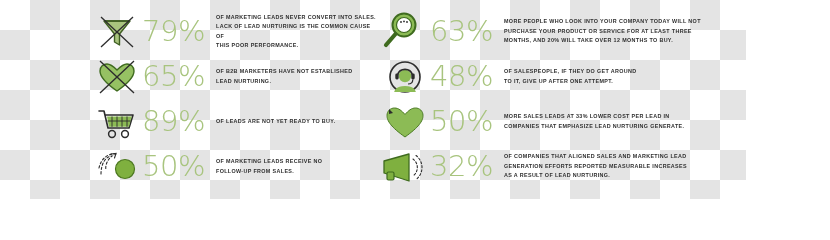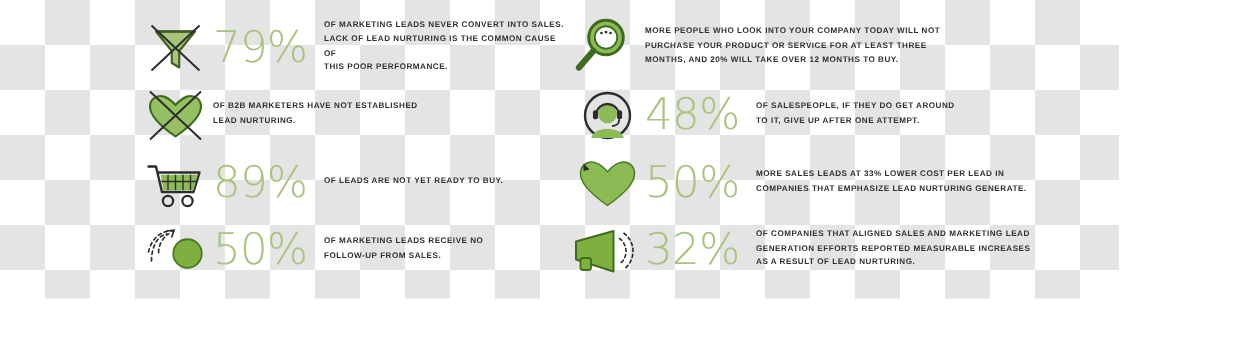--- a/index.html
+++ b/index.html
@@ -108,20 +108,21 @@
       </div>
 
       <div class="stat">
         <span class="icon-wrap">
           <svg width="42" height="38" viewBox="0 0 42 38">
             <path d="M21 33 C8 24 4 18 4 13 C4 8.5 7.5 6 11 6 C14.5 6 17 8 21 12 C25 8 27.5 6 31 6 C34.5 6 38 8.5 38 13 C38 18 34 24 21 33 Z" fill="#96c163" stroke="#3f6b1f" stroke-width="1.4" stroke-linejoin="round"></path>
             <line x1="4" y1="3" x2="38" y2="35" stroke="#2c2c2c" stroke-width="1.3"></line>
             <line x1="38" y1="3" x2="4" y2="35" stroke="#2c2c2c" stroke-width="1.3"></line>
           </svg>
         </span>
+        <span class="pct">65%</span>
         <span class="desc">Of B2B marketers have not established
 lead nurturing.</span>
       </div>
 
       <div class="stat">
         <span class="icon-wrap">
           <svg width="44" height="36" viewBox="0 0 44 36">
             <path d="M4 7 L9 7 L13 24 L34 24 L38 11 L10.5 11" fill="none" stroke="#2c2c2c" stroke-width="1.6" stroke-linecap="round" stroke-linejoin="round"></path>
             <path d="M12 12.5 L36.8 12.5 L34 22.8 L14 22.8 Z" fill="#8cbb55" stroke="none"></path>
             <g stroke="#2c2c2c" stroke-width="0.9">
@@ -163,20 +164,21 @@
             <circle cx="23" cy="15" r="11.5" fill="#8cbb55" stroke="#3f6b1f" stroke-width="2"></circle>
             <circle cx="23" cy="15" r="7.5" fill="#ffffff" stroke="#3f6b1f" stroke-width="1.2"></circle>
             <g fill="#2c2c2c">
               <circle cx="20" cy="12" r="0.9"></circle>
               <circle cx="23" cy="11.4" r="0.9"></circle>
               <circle cx="26" cy="12" r="0.9"></circle>
             </g>
             <line x1="14.5" y1="24" x2="5" y2="35" stroke="#3f6b1f" stroke-width="4.2" stroke-linecap="round"></line>
           </svg>
         </span>
+        <span class="pct">63%</span>
         <span class="desc">More people who look into your company today will not
 purchase your product or service for at least three
 months, and 20% will take over 12 months to buy.</span>
       </div>
 
       <div class="stat">
         <span class="icon-wrap">
           <svg width="44" height="40" viewBox="0 0 44 40">
             <circle cx="22" cy="20" r="15" fill="none" stroke="#2c2c2c" stroke-width="1.6"></circle>
             <path d="M22 29 C13 29 11.5 33.5 11.2 35 L32.8 35 C32.5 33.5 31 29 22 29 Z" fill="#8cbb55"></path>

